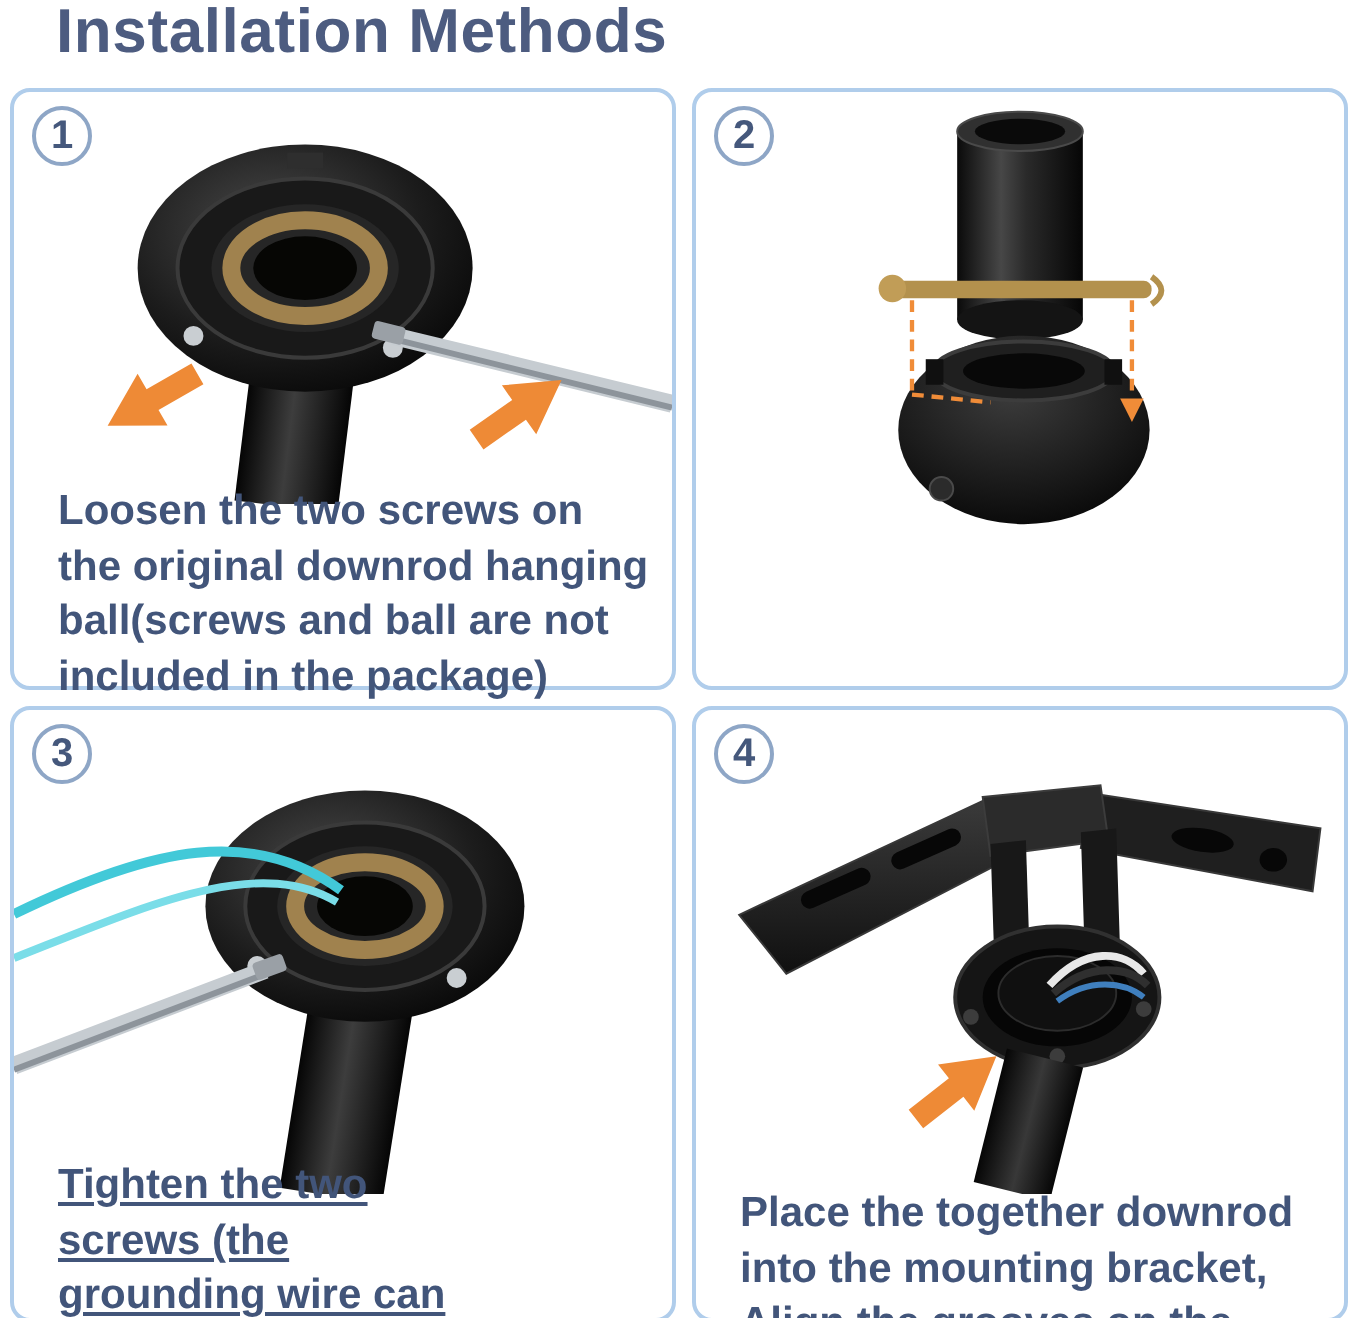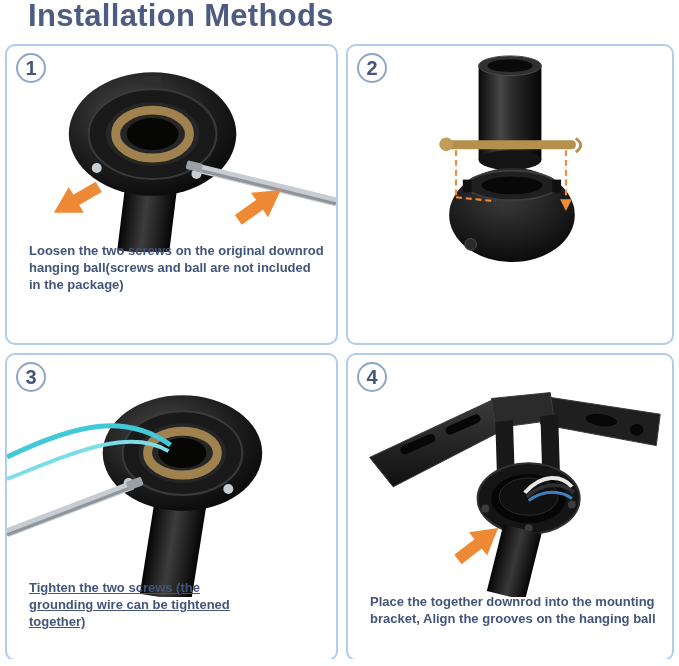--- a/index.html
+++ b/index.html
@@ -6,21 +6,21 @@
   body{font-family:"Liberation Sans", sans-serif;}
   .page{position:relative;width:679px;height:659px;background:#ffffff;overflow:hidden;}
   .title{position:absolute;left:28px;top:-2px;font-size:31px;font-weight:bold;color:#4d5c80;letter-spacing:0.3px;}
   .panel{position:absolute;background:#ffffff;border:2px solid #b0cdeb;border-radius:10px;box-sizing:border-box;}
   .panel-1{left:5px;top:44px;width:333px;height:301px;}
   .panel-2{left:346px;top:44px;width:328px;height:301px;}
   .panel-3{left:5px;top:353px;width:333px;height:308px;}
   .panel-4{left:346px;top:353px;width:328px;height:308px;}
   .badge{position:absolute;top:7px;left:9px;width:30px;height:30px;border:2.5px solid #8ea6c6;border-radius:50%;display:flex;align-items:center;justify-content:center;font-size:20px;font-weight:bold;color:#45587c;background:#fff;z-index:3;box-sizing:border-box;}
   .photo{position:absolute;left:0;top:6px;width:100%;z-index:1;}
-  .caption{position:absolute;left:22px;font-size:13px;font-weight:bold;color:#42557a;line-height:1.32;z-index:2;}
+  .caption{position:absolute;left:22px;font-size:21px;font-weight:bold;color:#42557a;line-height:1.32;z-index:2;}
   .panel-1 .caption{top:196px;width:296px;}
   .panel-2 .caption{top:212px;width:292px;}
   .panel-3 .caption{top:224px;width:218px;text-decoration:underline;}
   .panel-4 .caption{top:238px;width:296px;}
 </style>
 </head>
 <body>
 
 <div class="page">
 

